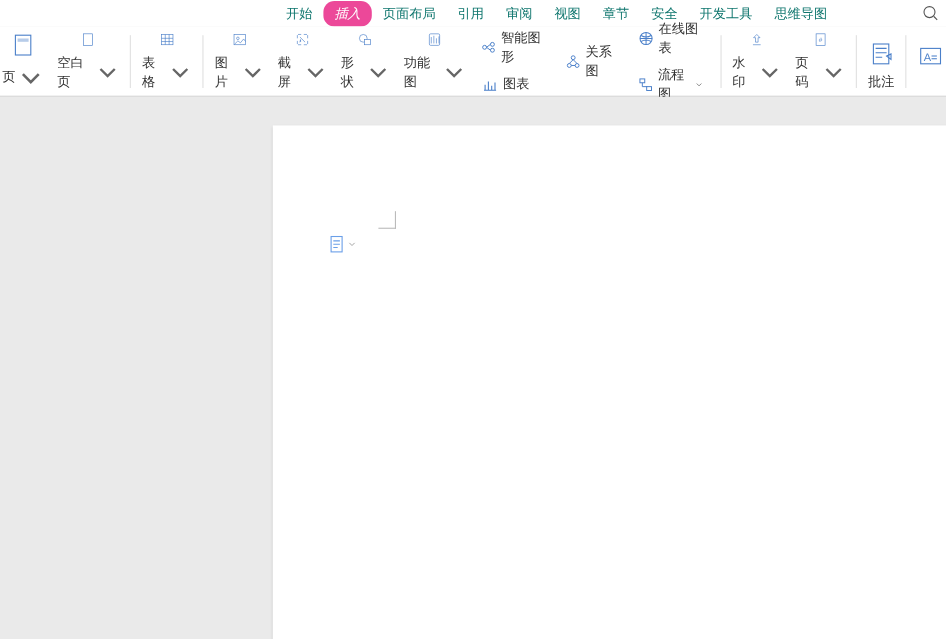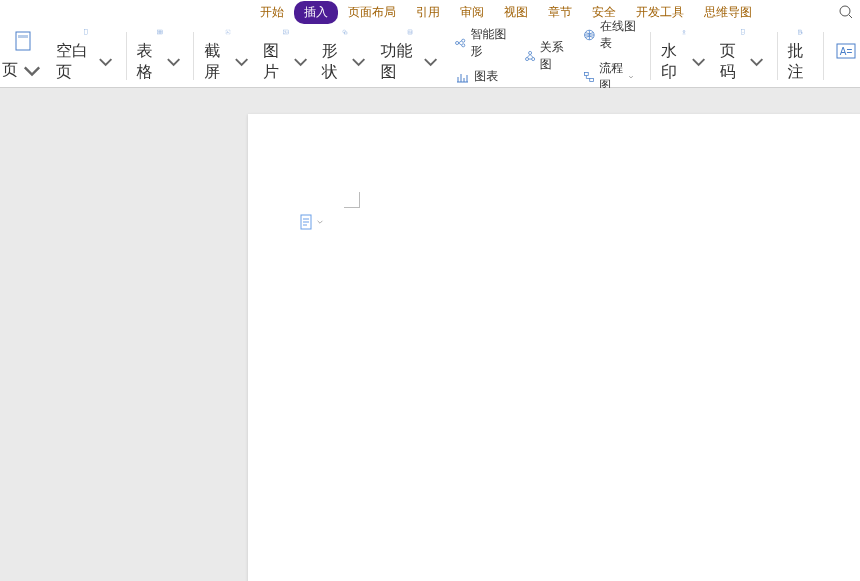--- a/index.html
+++ b/index.html
@@ -7,27 +7,27 @@
 
 .titlebar { height: 24px; background: #fff; display: flex; align-items: center; padding: 0 4px; border-bottom: 1px solid #e0e0e0; }
 .file-menu { display: flex; align-items: center; color: #333; font-size: 12px; padding: 2px 6px; cursor: pointer; }
 .file-menu svg { margin-left: 4px; }
 .tb-sep { width: 1px; height: 16px; background: #ddd; margin: 0 6px; }
 .tb-icon { width: 22px; height: 22px; display: flex; align-items: center; justify-content: center; cursor: pointer; margin: 0 2px; color: #555; }
 .tb-icon svg { display: block; }
 .undo-grp { display: flex; align-items: center; }
 
 .tabbar { height: 24px; background: #fff; display: flex; align-items: center; padding-left: 250px; position: absolute; top: 0; left: 0; right: 0; pointer-events: none; }
-.tabbar .tab { pointer-events: all; font-size: 12px; color: #a16207; padding: 3px 10px; cursor: pointer; }
-.tabbar .tab.active { background: #4c1d95; color: #fff; border-radius: 10px; }
+.tabbar .tab { pointer-events: all; font-size: 12px; color: #0f766e; padding: 3px 10px; cursor: pointer; }
+.tabbar .tab.active { background: #ec4899; color: #fff; border-radius: 10px; font-style: italic; }
 
 .ribbon { background: #fff; border-bottom: 1px solid #d0d0d0; height: 64px; display: flex; align-items: center; padding: 0 2px; position: relative; }
 .rb-item { display: flex; flex-direction: column; align-items: center; justify-content: flex-end; height: 58px; padding: 2px 6px 2px 6px; cursor: pointer; }
 .rb-item.big svg { width: 24px; height: 24px; }
-.rb-item .lbl { font-size: 16px; color: #333; margin-top: 6px; display: flex; align-items: center; }
+.rb-item .lbl { font-size: 12px; color: #333; margin-top: 6px; display: flex; align-items: center; }
 .rb-item .lbl svg { margin-left: 2px; }
 .rb-sep { width: 1px; height: 48px; background: #e0e0e0; margin: 0 4px; }
 .rb-small-col { display: flex; flex-direction: column; justify-content: center; height: 58px; padding: 0 4px; }
 .rb-small { display: flex; align-items: center; font-size: 12px; color: #333; padding: 4px 4px; cursor: pointer; }
 .rb-small svg { margin-right: 4px; }
 .rb-small .dd { margin-left: 2px; }
 
 .workspace { position: absolute; top: 88px; left: 0; right: 0; bottom: 0; background: #eaeaea; overflow: hidden; }
 .page { position: absolute; top: 26px; left: 248px; width: 700px; height: 600px; background: #fff; box-shadow: 0 1px 3px rgba(0,0,0,0.15); }
 .cursor-mark { position: absolute; top: 78px; left: 96px; width: 16px; height: 16px; border-right: 1px solid #bbb; border-bottom: 1px solid #bbb; }
@@ -157,39 +157,39 @@
         <svg class="dd-caret" viewBox="0 0 10 10">
           <path d="M2 3.5 L5 6.5 L8 3.5" stroke="#666" fill="none"></path>
         </svg>
       </div>
   </div>
 
   <div class="rb-sep"></div>
 
   <div class="rb-item big">
     <svg viewBox="0 0 24 24">
-        <path d="M5 4 h5 M4 5 v5 M19 4 h-5 M20 5 v5 M5 20 h5 M4 19 v-5 M19 20 h-5 M20 19 v-5" stroke="#4a7fc9" fill="none"></path>
-        <path d="M8 8 l8 8 M9 15 l-1 1 l1 -4 z" stroke="#4a7fc9" fill="none"></path>
-      </svg>
-    <div class="lbl">
-        <span>截屏</span>
-        <svg class="dd-caret" viewBox="0 0 10 10">
-          <path d="M2 3.5 L5 6.5 L8 3.5" stroke="#666" fill="none"></path>
-        </svg>
-      </div>
-  </div>
-
-  <div class="rb-item big">
-    <svg viewBox="0 0 24 24">
         <rect x="3" y="4" width="18" height="16" fill="none" stroke="#4a7fc9"></rect>
         <circle cx="9" cy="10" r="2" fill="none" stroke="#4a7fc9"></circle>
         <path d="M4 19 l5 -5 l4 3 l5 -6 l3 4" fill="none" stroke="#4a7fc9"></path>
       </svg>
     <div class="lbl">
         <span>图片</span>
+        <svg class="dd-caret" viewBox="0 0 10 10">
+          <path d="M2 3.5 L5 6.5 L8 3.5" stroke="#666" fill="none"></path>
+        </svg>
+      </div>
+  </div>
+
+  <div class="rb-item big">
+    <svg viewBox="0 0 24 24">
+        <path d="M5 4 h5 M4 5 v5 M19 4 h-5 M20 5 v5 M5 20 h5 M4 19 v-5 M19 20 h-5 M20 19 v-5" stroke="#4a7fc9" fill="none"></path>
+        <path d="M8 8 l8 8 M9 15 l-1 1 l1 -4 z" stroke="#4a7fc9" fill="none"></path>
+      </svg>
+    <div class="lbl">
+        <span>截屏</span>
         <svg class="dd-caret" viewBox="0 0 10 10">
           <path d="M2 3.5 L5 6.5 L8 3.5" stroke="#666" fill="none"></path>
         </svg>
       </div>
   </div>
 
   <div class="rb-item big">
     <svg viewBox="0 0 24 24">
         <circle cx="9" cy="10" r="6" fill="none" stroke="#4a7fc9"></circle>
         <rect x="11" y="12" width="9" height="8" fill="#fff" stroke="#4a7fc9"></rect>

